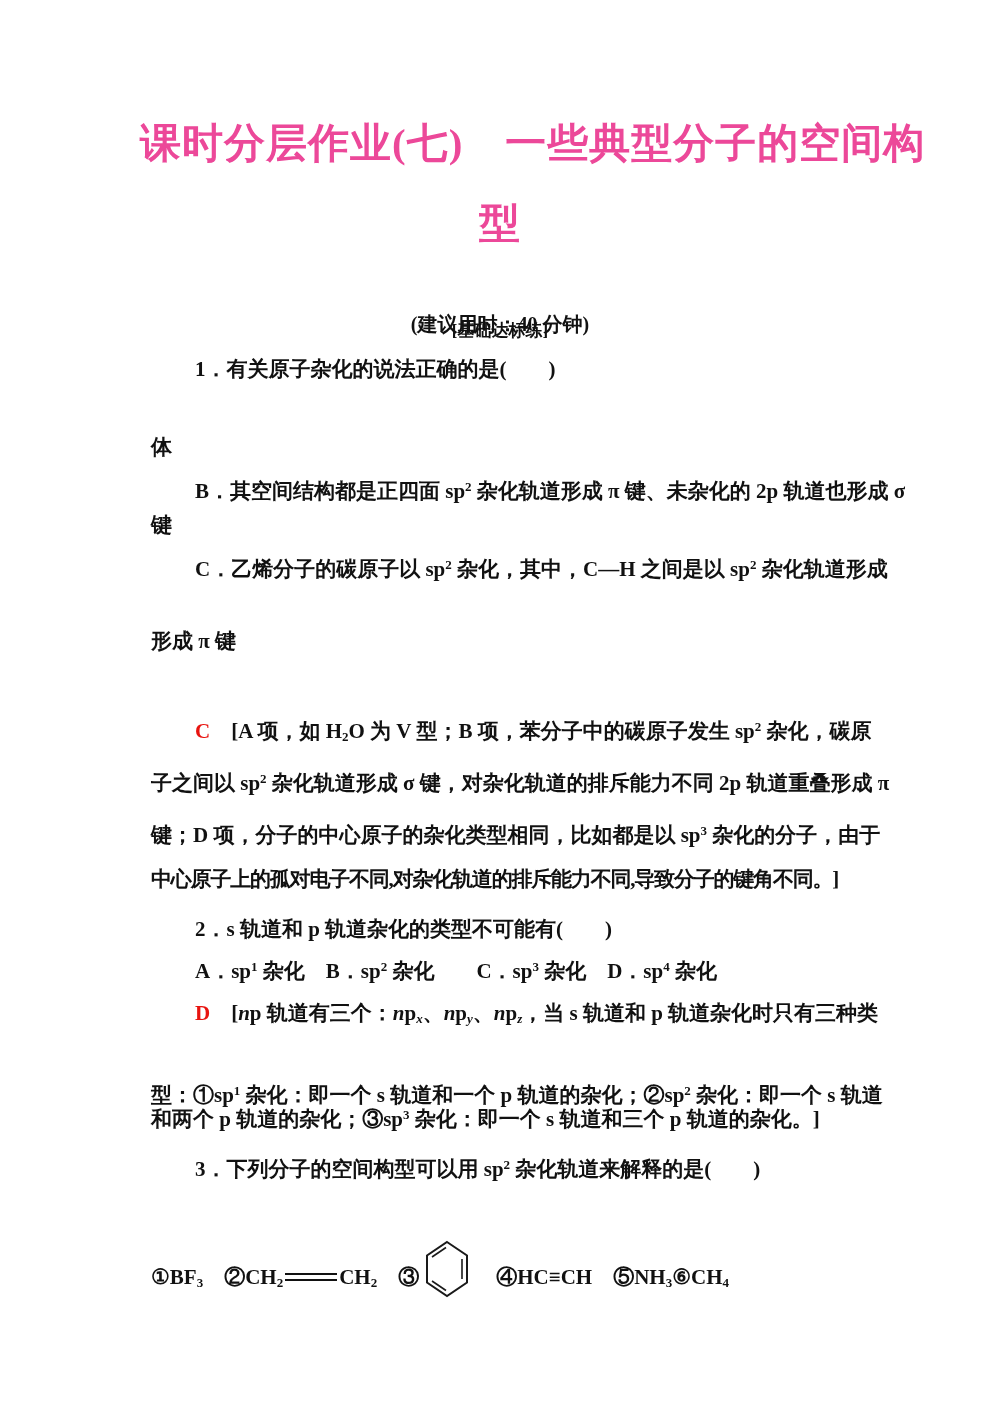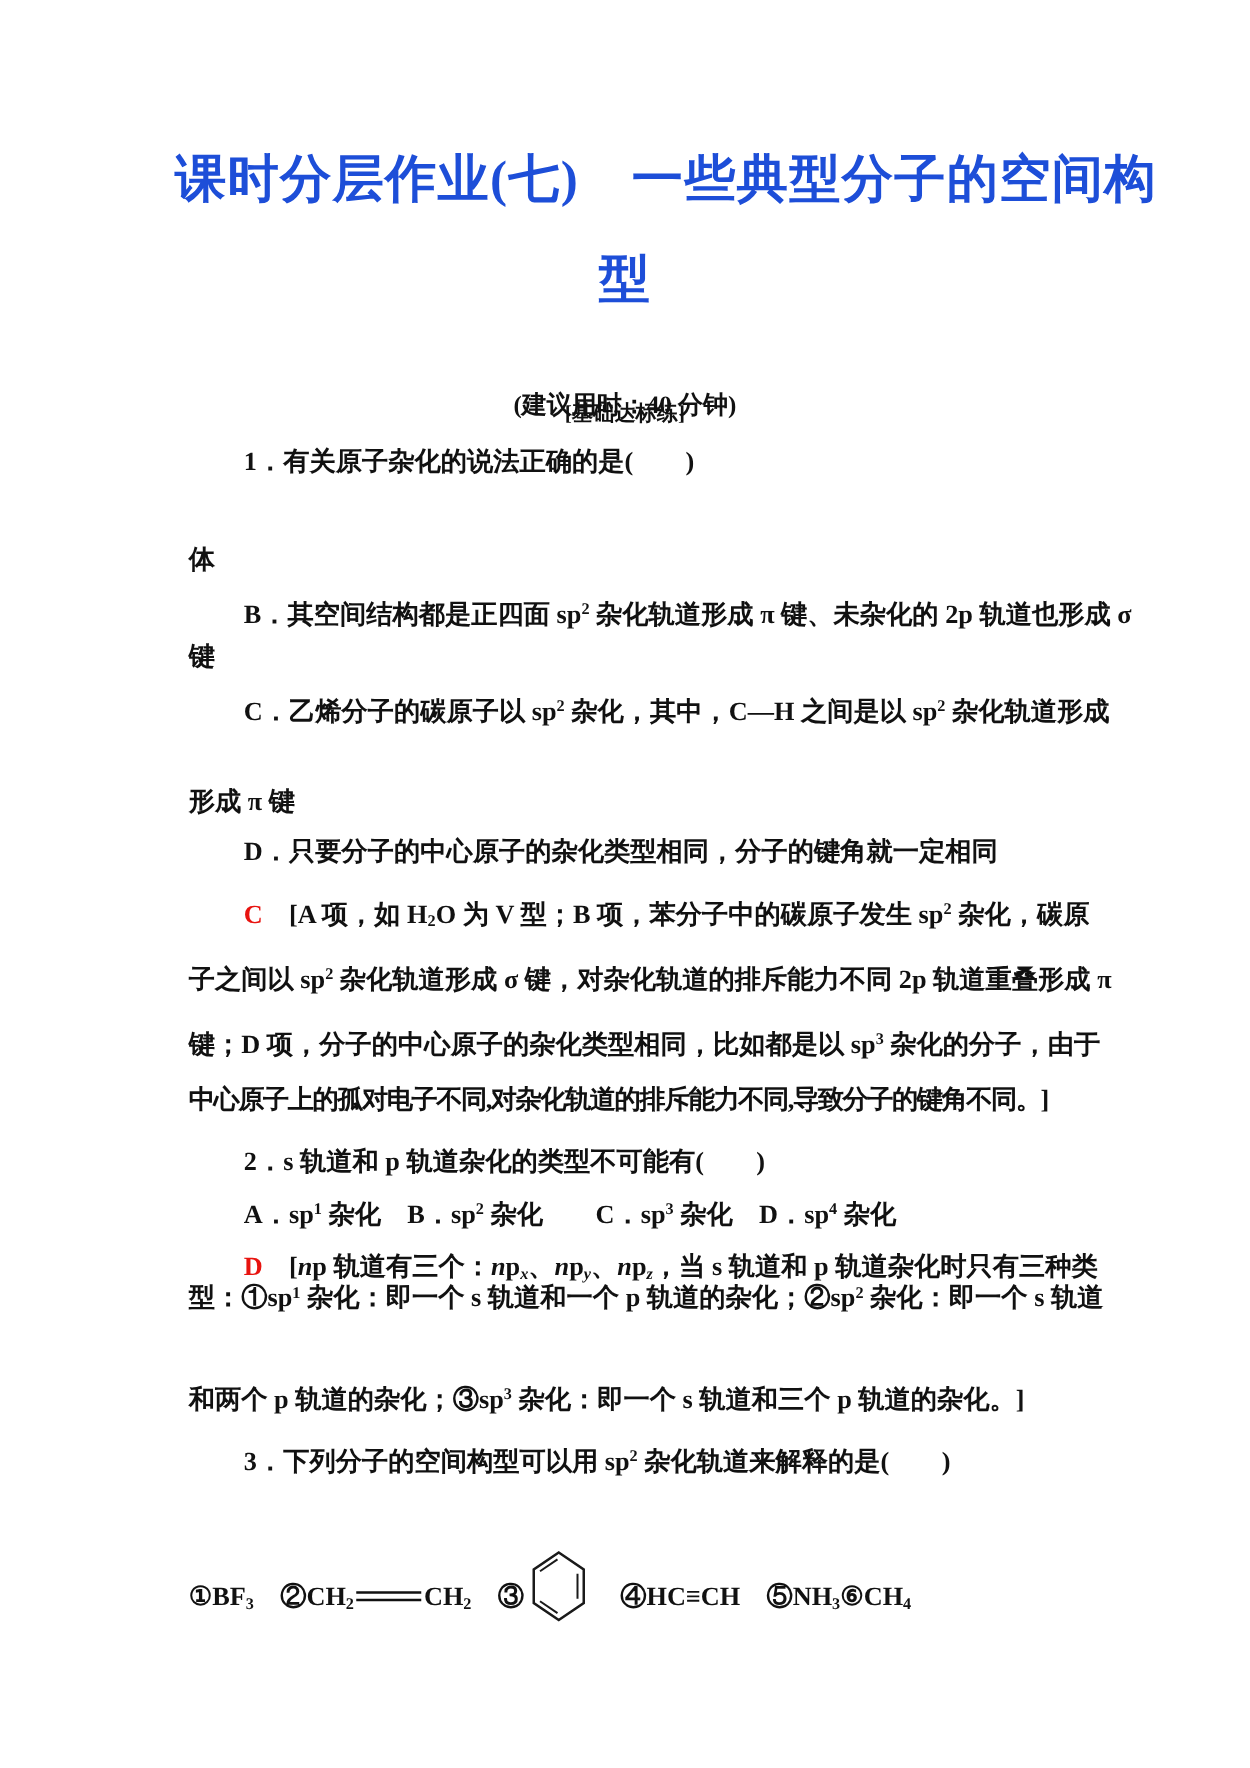--- a/index.html
+++ b/index.html
@@ -15,21 +15,21 @@
   }
   .title-line{
     position:absolute;
     left:140px;
     width:720px;
     text-align:center;
     font-size:41px;
     line-height:50px;
     letter-spacing:1px;
     white-space:nowrap;
-    color:#1d4ed8;
+    color:#ec4899;
   }
   .subtitle{
     position:absolute;
     left:140px;
     width:720px;
     text-align:center;
     font-size:20px;
     line-height:24px;
     white-space:nowrap;
     margin-top:40px;
@@ -82,29 +82,28 @@
   <div class="title-line" style="top:198px">型</div>
   <div class="subtitle" style="top:272px">(建议用时：40 分钟)</div>
   <div class="section-head" style="top:318px">[基础达标练]</div>
 
   <div class="ln indent" style="top:356px"><span>1．有关原子杂化的说法正确的是(　　)</span></div>
   <div class="ln" style="top:434px"><span>体</span></div>
   <div class="ln indent" style="top:474px"><span>B．其空间结构都是正四面 sp</span><span class="sup">2</span><span> 杂化轨道形成 π 键、未杂化的 2p 轨道也形成 σ</span></div>
   <div class="ln" style="top:512px"><span>键</span></div>
   <div class="ln indent" style="top:552px"><span>C．乙烯分子的碳原子以 sp</span><span class="sup">2</span><span> 杂化，其中，C—H 之间是以 sp</span><span class="sup">2</span><span> 杂化轨道形成</span></div>
   <div class="ln" style="top:628px"><span>形成 π 键</span></div>
-  <div class="ln indent" style="top:668px"><span>D．只要分子的中心原子的杂化类型相同，分子的键角就一定相同</span></div>
   <div class="ln indent" style="top:714px"><span class="red">C</span><span>　[A 项，如 H</span><span class="sub">2</span><span>O 为 V 型；B 项，苯分子中的碳原子发生 sp</span><span class="sup">2</span><span> 杂化，碳原</span></div>
   <div class="ln" style="top:766px"><span>子之间以 sp</span><span class="sup">2</span><span> 杂化轨道形成 σ 键，对杂化轨道的排斥能力不同 2p 轨道重叠形成 π</span></div>
   <div class="ln" style="top:818px"><span>键；D 项，分子的中心原子的杂化类型相同，比如都是以 sp</span><span class="sup">3</span><span> 杂化的分子，由于</span></div>
   <div class="ln tight" style="top:866px"><span>中心原子上的孤对电子不同,对杂化轨道的排斥能力不同,导致分子的键角不同。]</span></div>
   <div class="ln indent" style="top:916px"><span>2．s 轨道和 p 轨道杂化的类型不可能有(　　)</span></div>
   <div class="ln indent" style="top:954px"><span>A．sp</span><span class="sup">1</span><span> 杂化　B．sp</span><span class="sup">2</span><span> 杂化　　C．sp</span><span class="sup">3</span><span> 杂化　D．sp</span><span class="sup">4</span><span> 杂化</span></div>
   <div class="ln indent" style="top:1000px"><span class="red">D</span><span>　[</span><span class="it">n</span><span>p 轨道有三个：</span><span class="it">n</span><span>p</span><span class="sub it">x</span><span>、</span><span class="it">n</span><span>p</span><span class="sub it">y</span><span>、</span><span class="it">n</span><span>p</span><span class="sub it">z</span><span>，当 s 轨道和 p 轨道杂化时只有三种类</span></div>
-  <div class="ln" style="top:1021px"><span>型：①sp</span><span class="sup">1</span><span> 杂化：即一个 s 轨道和一个 p 轨道的杂化；②sp</span><span class="sup">2</span><span> 杂化：即一个 s 轨道</span></div>
+  <div class="ln" style="top:1078px"><span>型：①sp</span><span class="sup">1</span><span> 杂化：即一个 s 轨道和一个 p 轨道的杂化；②sp</span><span class="sup">2</span><span> 杂化：即一个 s 轨道</span></div>
   <div class="ln" style="top:1102px"><span>和两个 p 轨道的杂化；③sp</span><span class="sup">3</span><span> 杂化：即一个 s 轨道和三个 p 轨道的杂化。]</span></div>
   <div class="ln indent" style="top:1152px"><span>3．下列分子的空间构型可以用 sp</span><span class="sup">2</span><span> 杂化轨道来解释的是(　　)</span></div>
   <div class="ln" style="top:1226px"><span>①BF</span><span class="sub">3</span><span>　②CH</span><span class="sub">2</span><span class="dbond"></span><span>CH</span><span class="sub">2</span><span>　③</span><svg class="benzene" width="44" height="58" viewBox="0 0 44 58" xmlns="http://www.w3.org/2000/svg">
     <polygon points="22,2 42,15.5 42,42.5 22,56 2,42.5 2,15.5" fill="none" stroke="#1a1a1a" stroke-width="2"></polygon>
     <line x1="21" y1="7.5" x2="7" y2="17" stroke="#1a1a1a" stroke-width="1.6"></line>
     <line x1="37" y1="19" x2="37" y2="39" stroke="#1a1a1a" stroke-width="1.6"></line>
     <line x1="7" y1="41" x2="21" y2="50.5" stroke="#1a1a1a" stroke-width="1.6"></line>
   </svg><span>　④HC≡CH　⑤NH</span><span class="sub">3</span><span>⑥CH</span><span class="sub">4</span></div>
 
 </div>

